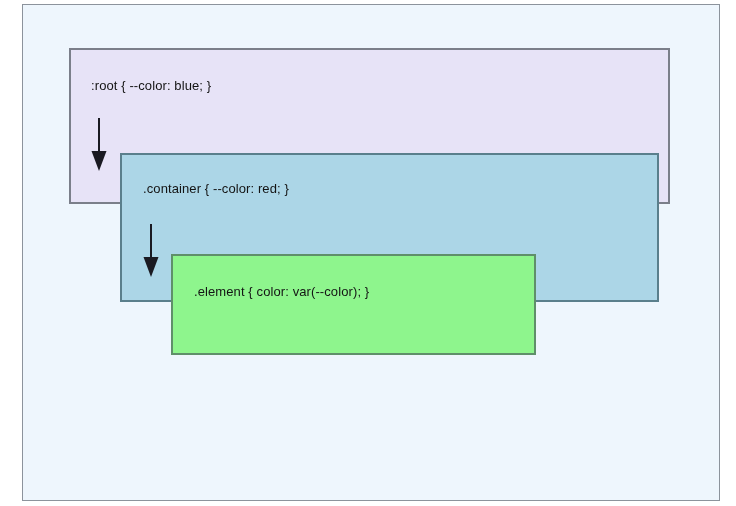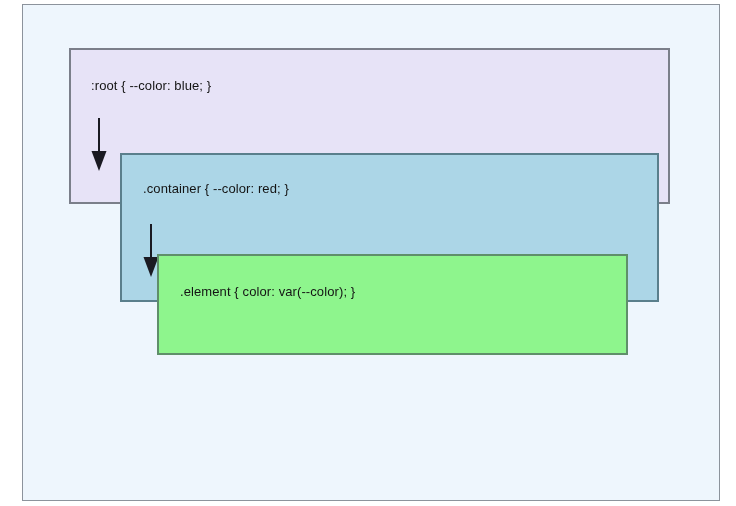--- a/index.html
+++ b/index.html
@@ -67,23 +67,23 @@
     background: #acd6e7;
     border-color: #5a7f8c;
   }
   #container-box .rule-label {
     left: 21px;
     top: 26px;
   }
 
   
   #element-box {
-    left: 134px;
+    left: 148px;
     top: 249px;
-    width: 471px;
+    width: 365px;
     height: 101px;
     background: #8ef58d;
     border-color: #5f8f6a;
   }
   #element-box .rule-label {
     left: 21px;
     top: 28px;
   }
 
   

